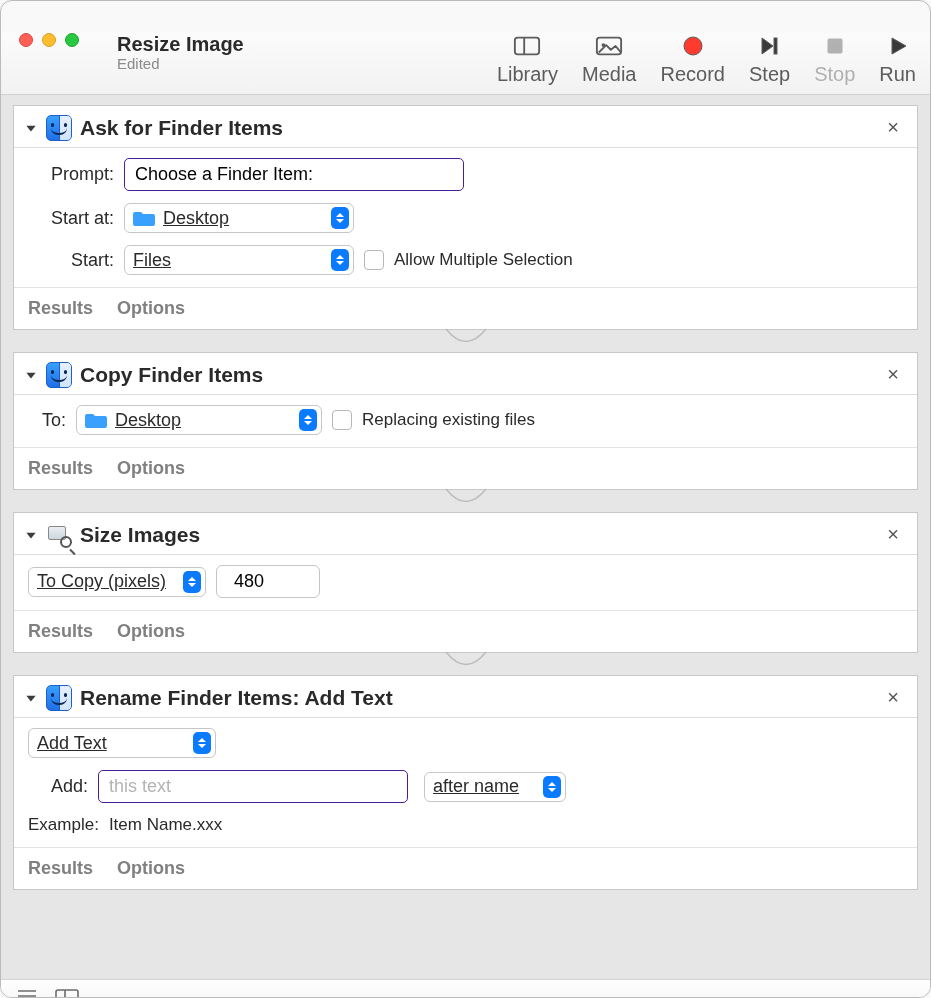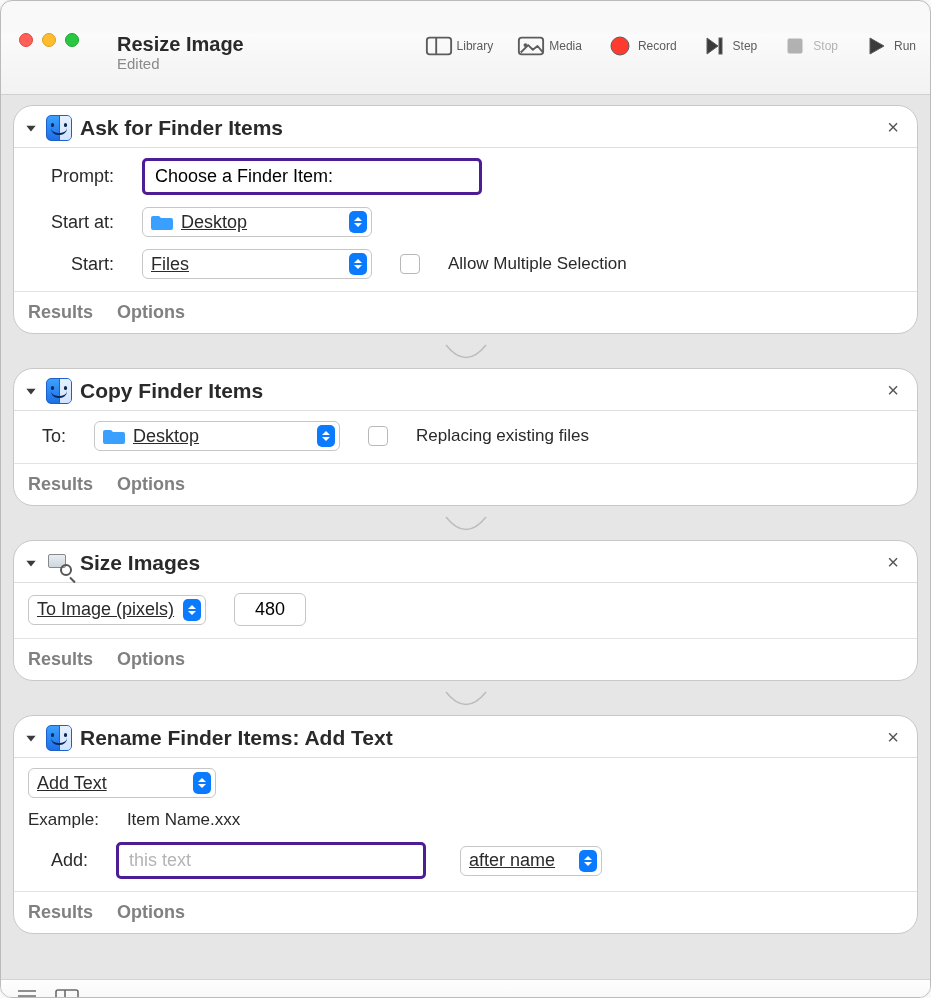--- a/index.html
+++ b/index.html
@@ -29,55 +29,55 @@
   }
   .traffic { display:flex; gap:9px; }
   .dot { width:14px; height:14px; border-radius:50%; }
   .dot.red{background:#ff5f57;border:1px solid #e04640;}
   .dot.yellow{background:#febc2e;border:1px solid #dba020;}
   .dot.green{background:#28c840;border:1px solid #1ea52f;}
   .title-block{ display:flex; flex-direction:column; margin-left:22px; }
   .title-block .t{font-weight:700;font-size:20px;line-height:1.1;}
   .title-block .s{font-size:15px;color:#8a8a8a;}
   .toolbar{margin-left:auto;display:flex;gap:24px;align-items:flex-start;}
-  .tbtn{display:flex;flex-direction:row;align-items:center;gap:4px;color:#5c5c5c;font-size:12px;}
+  .tbtn{display:flex;flex-direction:column;align-items:center;gap:4px;color:#5c5c5c;font-size:20px;}
   .tbtn .ic{height:26px;display:flex;align-items:center;justify-content:center;}
   .tbtn.disabled{opacity:0.45;}
   .tbtn svg, .tbtn .shape{width:28px;height:22px;stroke:#5c5c5c;}
 
   .workspace{
     background:#e6e6e6;
     height: calc(998px - 78px - 36px);
     padding: 10px 12px 6px 12px;
     overflow:auto;
   }
 
   .action{
     background:#fff;
     border:1px solid #c8c8c8;
-    border-radius:20px;
-    margin-bottom:12px;
+    border-radius:0;
+    margin-bottom:0;
   }
   .action-head{
     display:flex; align-items:center; gap:8px;
     padding:8px 12px 6px 10px;
     border-bottom:1px solid #dedede;
   }
   .action-head .chev{width:14px;height:14px;display:inline-flex;align-items:center;justify-content:center;color:#3b3b3b;}
   .action-head .aicon{width:26px;height:26px;display:inline-flex;align-items:center;justify-content:center;}
   .action-head .atitle{font-weight:700;font-size:21px;}
   .action-head .close{margin-left:auto;color:#555;font-size:20px;cursor:pointer;padding:2px 6px;}
   .action-body{padding:10px 14px 10px 14px;}
-  .row{display:flex;align-items:center;gap:28px;margin-bottom:12px;}
+  .row{display:flex;align-items:center;gap:10px;margin-bottom:12px;}
   .row:last-child{margin-bottom:2px;}
   .lbl{width:86px;text-align:right;font-size:18px;}
   .lbl.small{width:72px;}
 
   input[type=text].field{
-    border:3px solid #4c1d95;border-radius:5px;
+    border:1px solid #4c1d95;border-radius:5px;
     padding:5px 10px;font-size:18px;min-width:340px;background:#fff;
   }
 
   .select{
     display:inline-flex;align-items:center;gap:8px;
     background:#fff;border:1px solid #c6c6c6;border-radius:6px;
     padding:3px 4px 3px 8px;min-width:210px;position:relative;
     font-size:18px;
     text-decoration:underline;
   }
@@ -86,21 +86,21 @@
   .select .arrows{
     width:18px;height:22px;border-radius:5px;
     background:#0a7aff;display:flex;flex-direction:column;
     align-items:center;justify-content:center;gap:0;
   }
   .select .arrows svg{width:10px;height:6px;display:block;}
   .select.auto{min-width:auto;}
 
   .numfield{
     border:1px solid #c6c6c6;border-radius:6px;
-    padding:5px 17px;font-size:18px;width:72px;text-align:center;background:#fff;
+    padding:5px 17px;font-size:18px;width:104px;text-align:left;background:#fff;
   }
 
   .checkbox{width:20px;height:20px;border:1px solid #b8b8b8;border-radius:4px;background:#fff;display:inline-block;}
 
   .action-foot{
     border-top:1px solid #e3e3e3;
     padding:10px 14px;
     display:flex;gap:24px;
     font-weight:600;color:#808080;font-size:18px;
   }
@@ -353,21 +353,21 @@
             <span class="loupe"></span>
             <span class="hand"></span>
           </span>
       </span>
       <span class="atitle">Size Images</span>
       <span class="close">×</span>
     </div>
     <div class="action-body">
       <div class="row">
         <div class="select auto" style="min-width:178px">
-          <span class="value">To Image (pixels)</span>
+          <span class="value">To Copy (pixels)</span>
           <span class="arrows">
             <svg viewBox="0 0 10 6" fill="#fff">
                 <path d="M1 5 L5 1 L9 5 Z"></path>
               </svg>
             <svg viewBox="0 0 10 6" fill="#fff">
                 <path d="M1 1 L5 5 L9 1 Z"></path>
               </svg>
           </span>
         </div>
         <input type="text" class="numfield" value="480" style="">
@@ -412,37 +412,37 @@
             <svg viewBox="0 0 10 6" fill="#fff">
                 <path d="M1 5 L5 1 L9 5 Z"></path>
               </svg>
             <svg viewBox="0 0 10 6" fill="#fff">
                 <path d="M1 1 L5 5 L9 1 Z"></path>
               </svg>
           </span>
         </div>
       </div>
       <div class="row">
-        <span>Example:</span>
-        <span>Item Name.xxx</span>
-      </div>
-      <div class="row">
         <span class="lbl" style="width:60px">Add:</span>
         <input type="text" class="field placeholder" style="min-width: 310px;" placeholder="this text">
         <div class="select auto" style="min-width:142px;margin-left:6px">
           <span class="value">after name</span>
           <span class="arrows">
             <svg viewBox="0 0 10 6" fill="#fff">
                 <path d="M1 5 L5 1 L9 5 Z"></path>
               </svg>
             <svg viewBox="0 0 10 6" fill="#fff">
                 <path d="M1 1 L5 5 L9 1 Z"></path>
               </svg>
           </span>
         </div>
+      </div>
+      <div class="row">
+        <span>Example:</span>
+        <span>Item Name.xxx</span>
       </div>
     </div>
     <div class="action-foot">
       <span>Results</span>
       <span>Options</span>
     </div>
   </div>
 
 </div>
 

